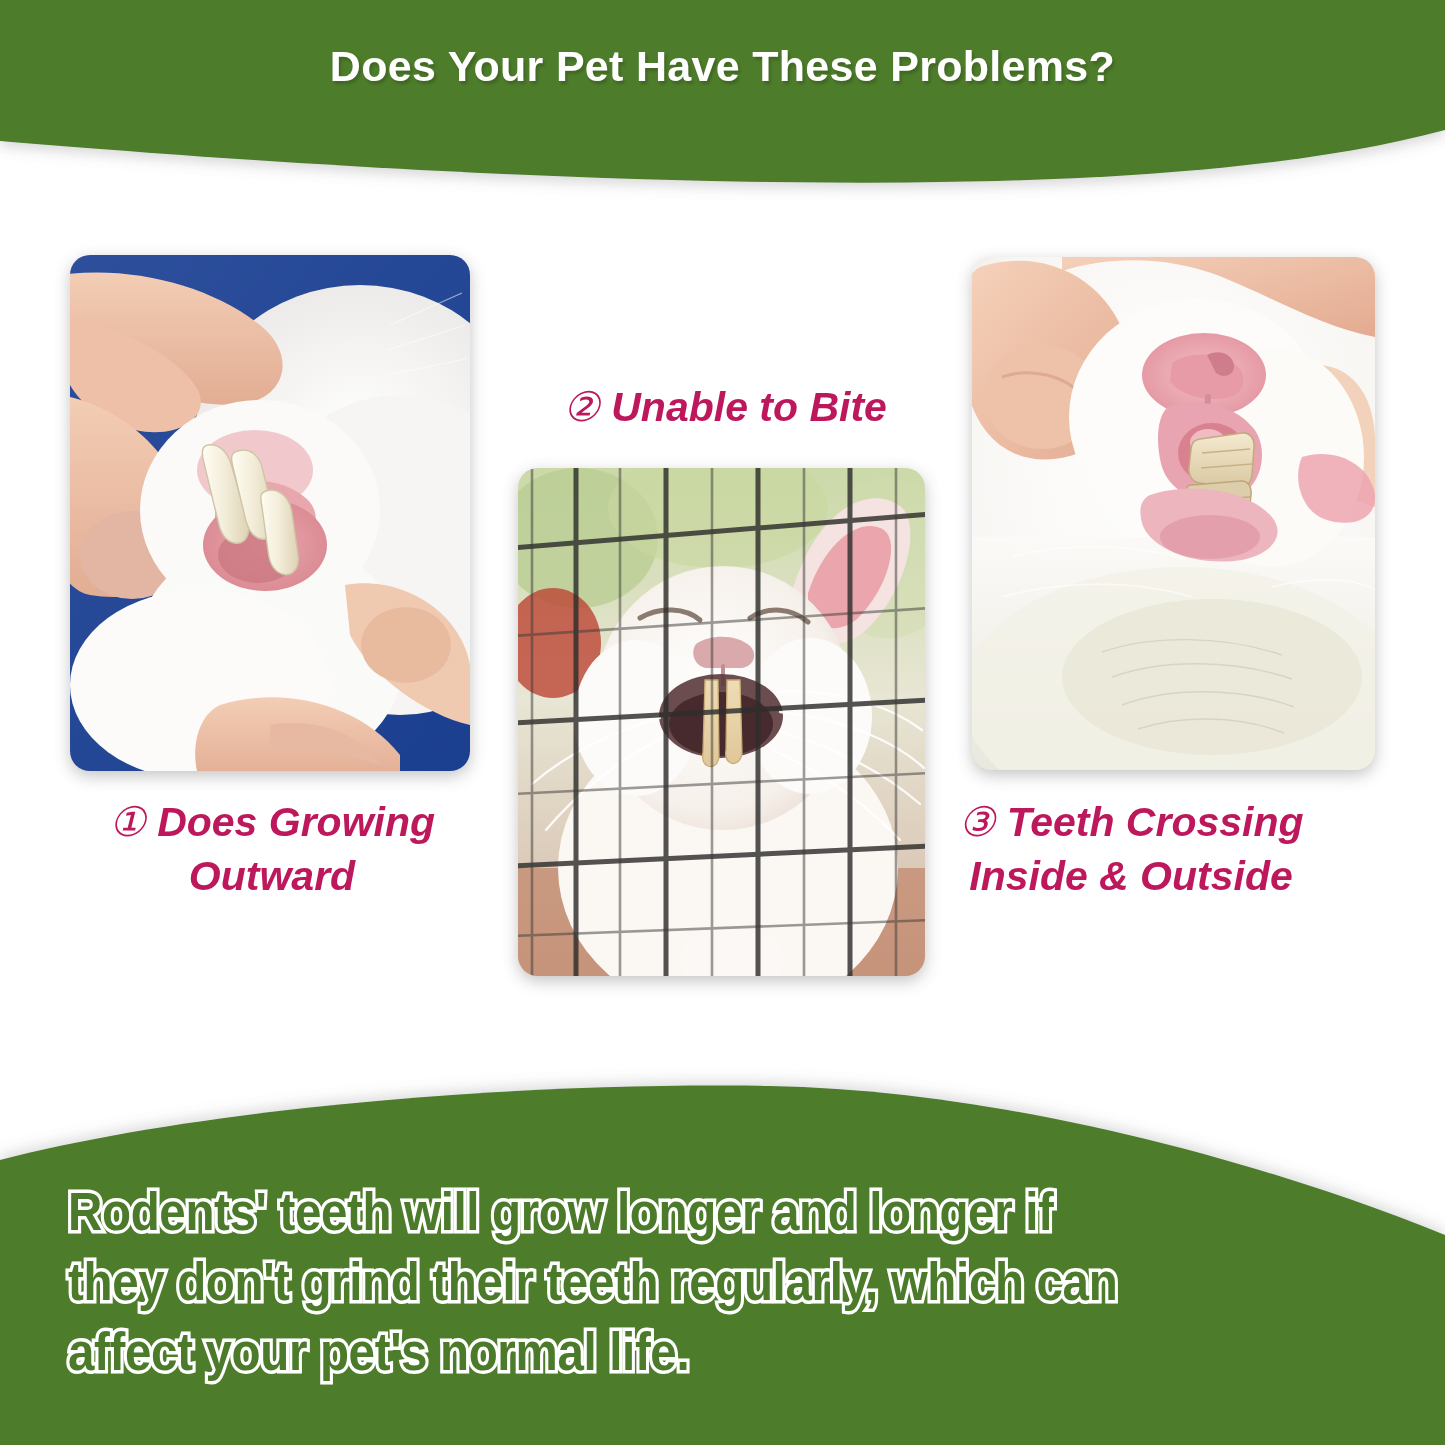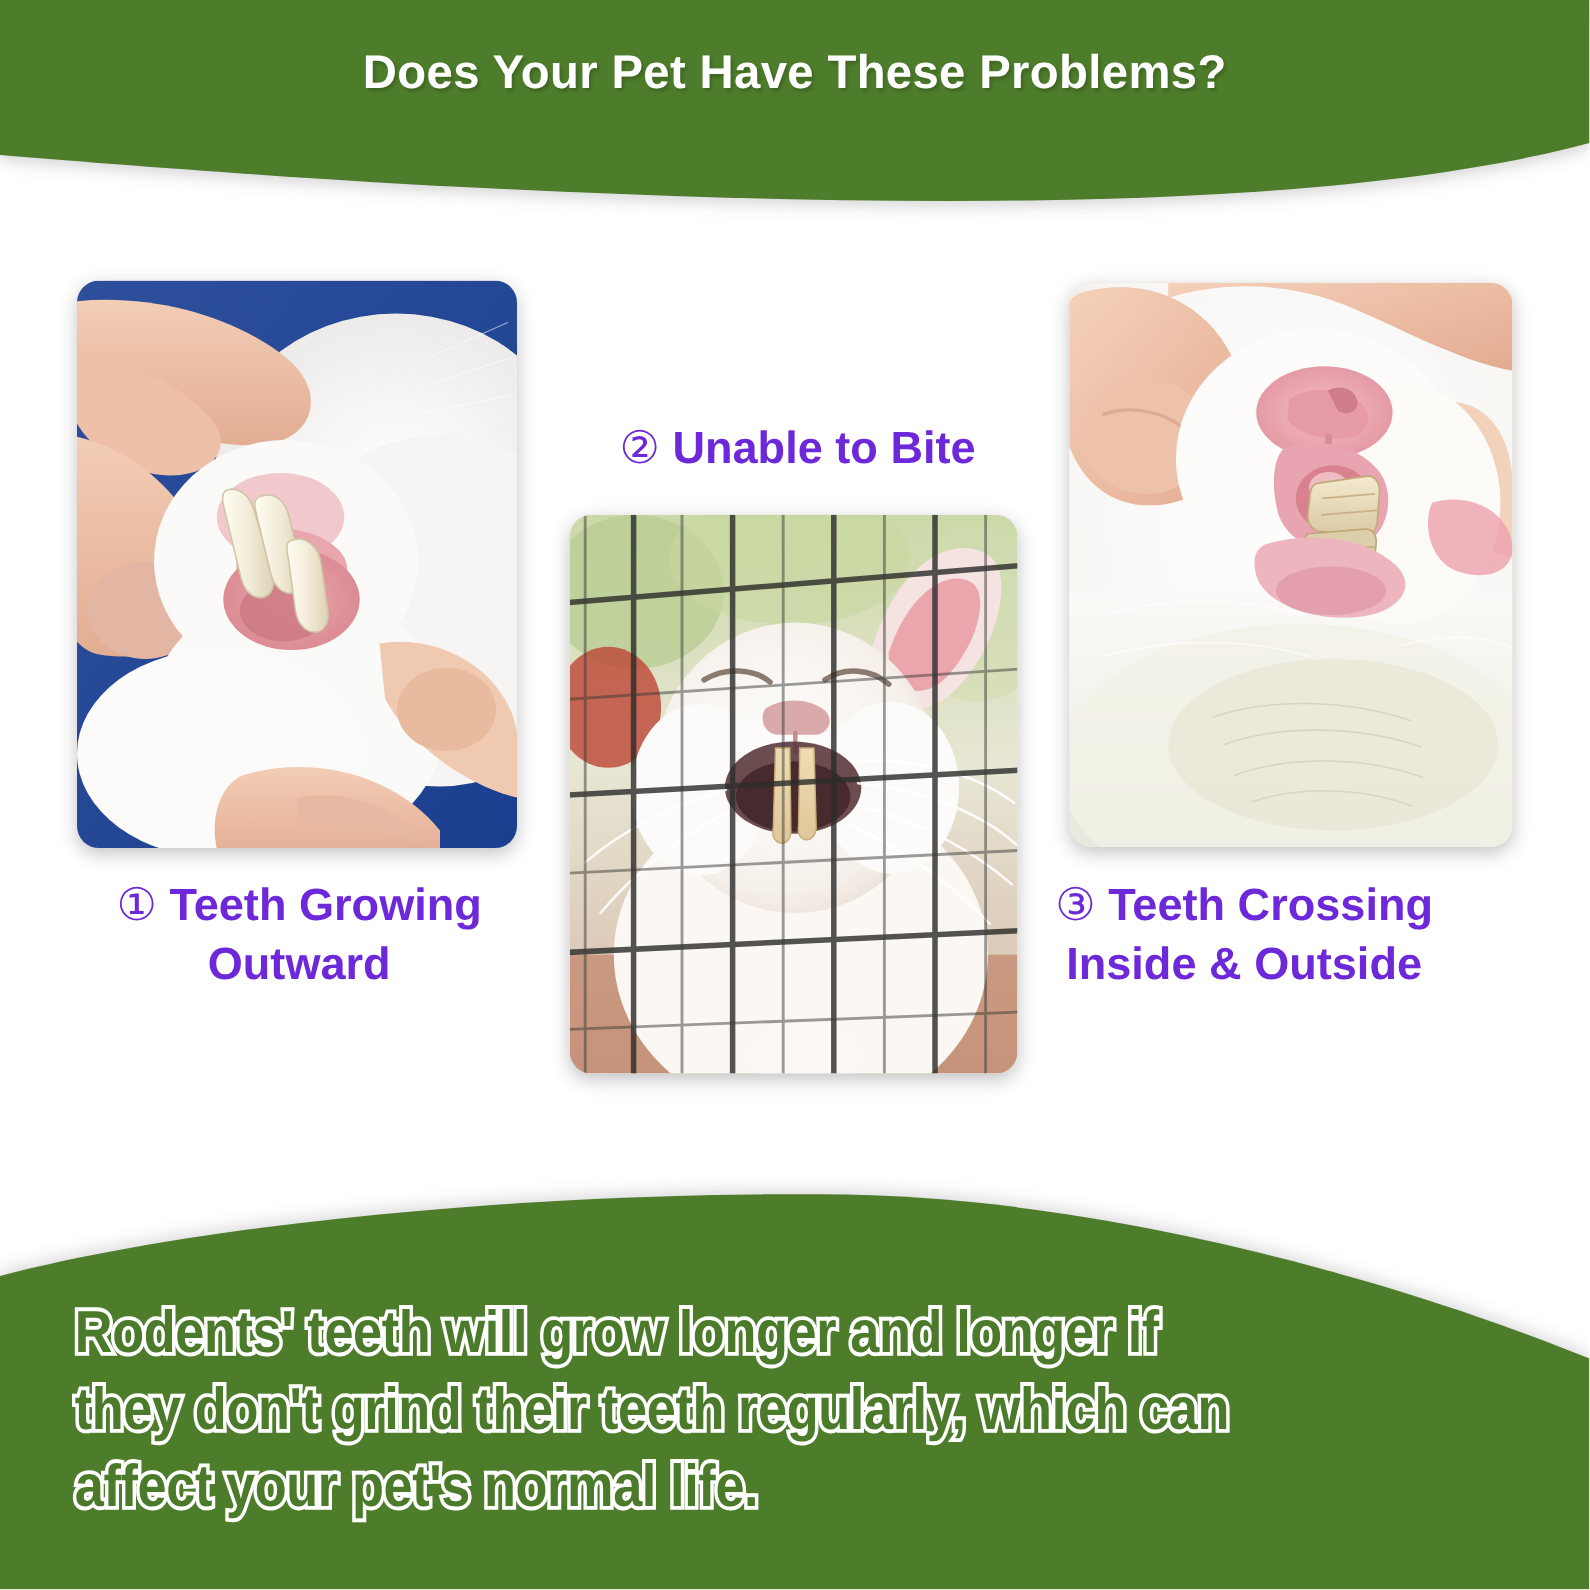--- a/index.html
+++ b/index.html
@@ -65,25 +65,26 @@
   }
   .photo svg { display: block; width: 100%; height: 100%; }
 
   #photo-1 { left: 70px;  top: 255px; width: 400px; height: 516px; }
   #photo-2 { left: 518px; top: 468px; width: 407px; height: 508px; }
   #photo-3 { left: 972px; top: 257px; width: 403px; height: 513px; }
 
   
   .caption {
     position: absolute;
-    color: #6d28d9;
+    color: #be185d;
     font-size: 41px;
     font-weight: bold;
     line-height: 1.32;
     text-align: center;
+    font-style: italic;
   }
   #caption-1 { left: 52px;  top: 795px; width: 440px; }
   #caption-2 { left: 505px; top: 380px; width: 440px; }
   #caption-3 { left: 911px; top: 795px; width: 440px; }
   .caption .num { font-weight: normal; }
 </style>
 </head>
 <body>
 
 <svg id="header-banner-shape" class="banner-svg" viewBox="0 0 1445 200" preserveAspectRatio="none">
@@ -320,21 +321,21 @@
     <g stroke="#ffffff" stroke-width="1.5" opacity="0.65" fill="none">
       <path d="M40,300 C90,286 160,286 214,302"></path>
       <path d="M30,340 C86,324 160,322 220,340"></path>
       <path d="M300,330 C340,320 378,320 403,332"></path>
     </g>
   </svg>
 </div>
 
 <div class="caption" id="caption-1">
   <span class="num">①</span>
-  <span>Teeth Growing Outward</span>
+  <span>Does Growing Outward</span>
 </div>
 
 <div class="caption" id="caption-2">
   <span class="num">②</span>
   <span>Unable to Bite</span>
 </div>
 
 <div class="caption" id="caption-3">
   <span class="num">③</span>
   <span>Teeth Crossing Inside &amp; Outside</span>

